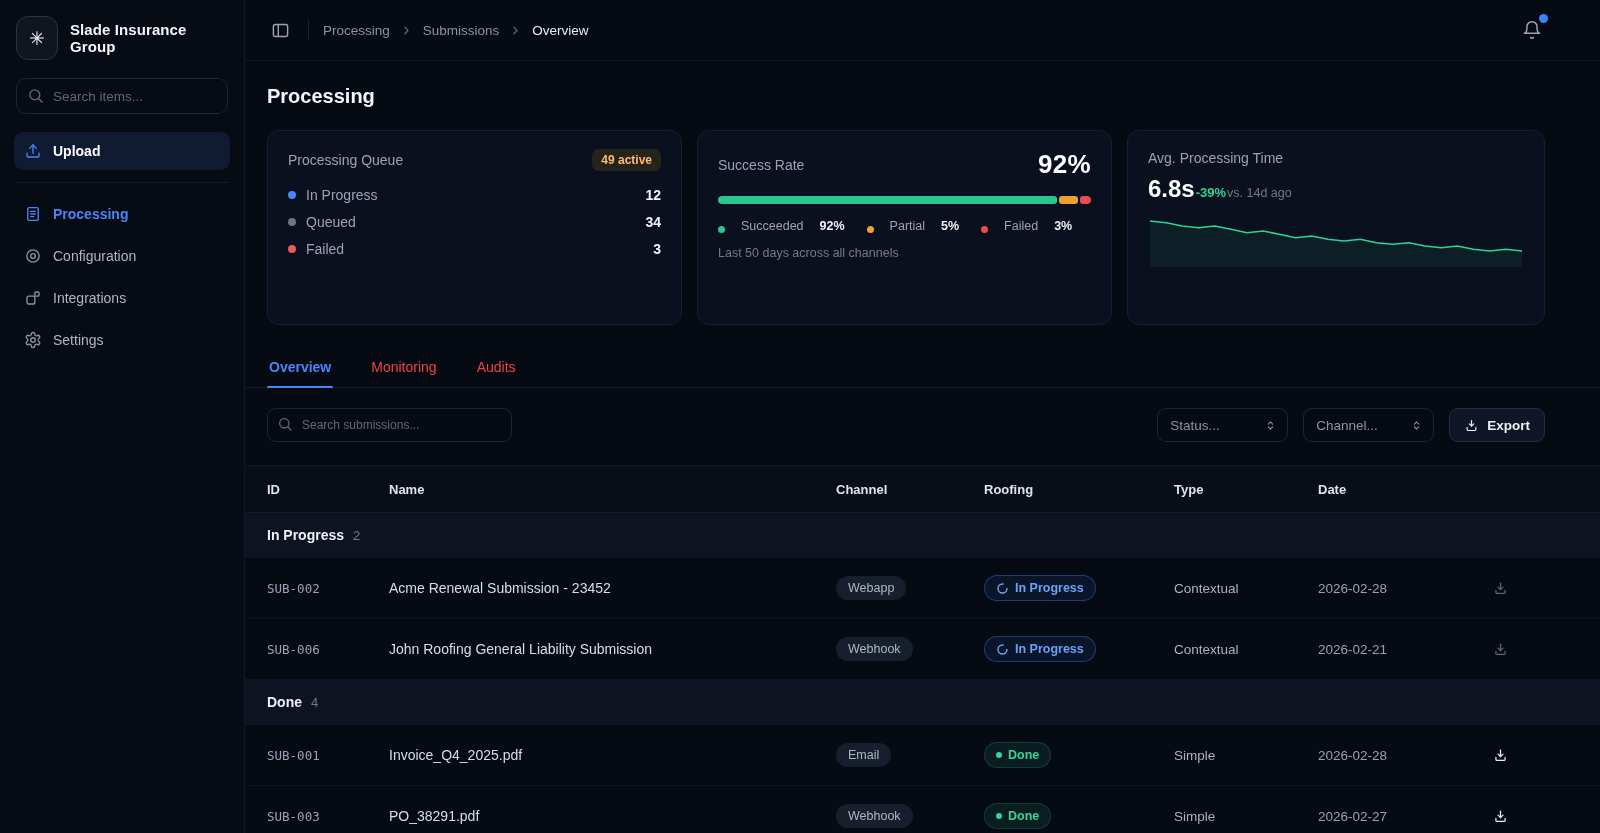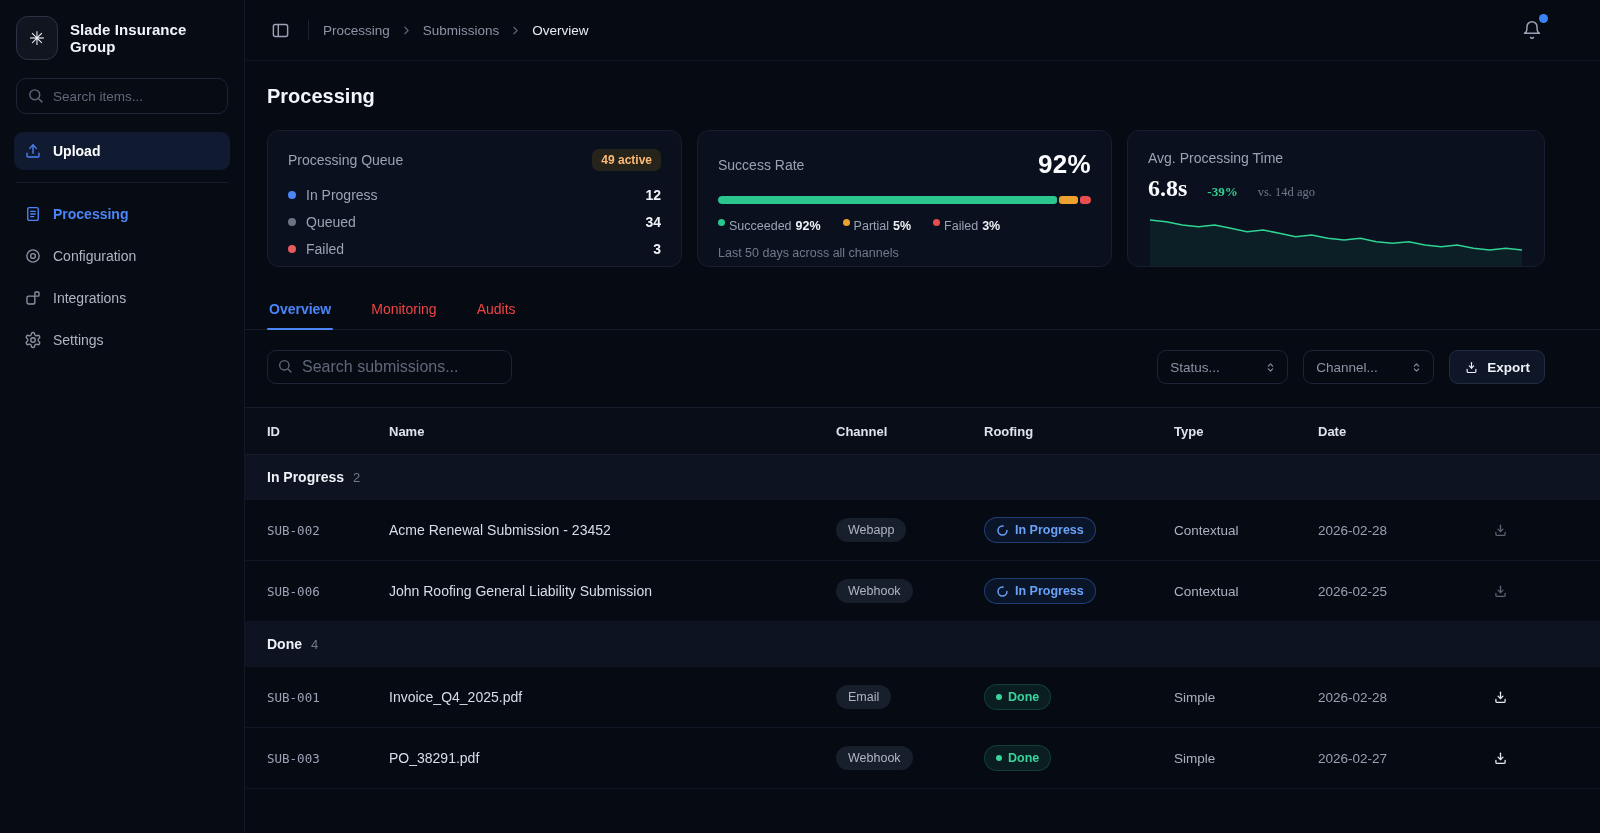--- a/index.html
+++ b/index.html
@@ -77,66 +77,66 @@
   .bell-dot { position:absolute; top:-2px; right:-2px; width:9px; height:9px; border-radius:50%; }
 
   .content { flex:1; overflow:hidden; }
   .pad { padding-left:22px; padding-right:55px; }
   .page-title { font-size:20px; font-weight:700; color:#f2f5f9; padding-top:24px; }
 
   
   .cards { display:grid; grid-template-columns:1fr 1fr 1fr; gap:15px; margin-top:22px; }
   .card {
     background:#0a101d; border:1px solid #161e2f; border-radius:12px;
-    padding:18px 20px; height:137px;
+    padding:18px 20px; height:195px;
   }
   .card-head { display:flex; align-items:center; justify-content:space-between; }
   .card-title { font-size:14px; color:#9aa3b5; }
   .badge-active {
     font-size:12px; font-weight:700; color:#fdba74; background:rgba(234,179,8,0.13);
     padding:4px 9px; border-radius:7px;
   }
   .q-rows { margin-top:16px; display:flex; flex-direction:column; gap:11px; }
   .q-row { display:flex; align-items:center; gap:10px; font-size:14px; }
   .q-dot { width:8px; height:8px; border-radius:50%; }
   .q-label { color:#9aa3b5; flex:1; }
   .q-val { color:#f0f3f8; font-weight:700; }
 
   .sr-value { font-size:26px; font-weight:700; color:#fafbfd; letter-spacing:.3px; }
   .sr-bar { display:flex; gap:2px; height:8px; margin-top:16px; border-radius:4px; overflow:hidden; }
   .sr-bar .seg { height:8px; border-radius:3px; }
   .sr-legend { display:flex; gap:22px; margin-top:15px; align-items:center; }
-  .lg-item { display:flex; align-items:flex-start; gap:4px; font-size:12.5px; }
+  .lg-item { display:flex; align-items:flex-end; gap:16px; font-size:12.5px; }
   .lg-dot { width:7px; height:7px; border-radius:50%; }
   .lg-label { color:#9aa3b5; }
   .lg-val { color:#eef1f6; font-weight:700; }
   .sr-note { margin-top:13px; font-size:12.5px; color:#707a8c; }
 
-  .apt-line { display:flex; align-items:baseline; gap:20px; margin-top:8px;font-family:Liberation Serif, serif; }
+  .apt-line { display:flex; align-items:baseline; gap:1px; margin-top:8px; }
   .apt-value { font-size:24px; font-weight:700; color:#fafbfd; }
   .apt-delta { font-size:13px; font-weight:700; }
   .apt-note { font-size:12.5px; color:#707a8c; }
   .spark { margin-top:12px; }
 
   
   .tabs-outer { border-bottom:1px solid #141b2a; margin-top:26px; }
   .tabs { display:flex; gap:36px; }
   .tab {
     background:none; border:none; font-family:"Liberation Sans", sans-serif;
     font-size:14px; color:#ef4444; padding:8px 2px 12px 2px; cursor:pointer; position:relative;
   }
   .tab.active { color:#4a86f8; font-weight:600; }
   .tab.active::after { content:""; position:absolute; left:0; right:0; bottom:-1px; height:2px; background:#4a86f8; border-radius:1px; }
 
   
   .filterbar { display:flex; align-items:center; margin-top:20px; }
   .tbl-search { position:relative; width:245px; }
   .tbl-search input {
     width:100%; height:34px; background:transparent; border:1px solid #1c2536;
-    border-radius:9px; color:#c7cedb; font-size:16px; padding:0 12px 0 34px;
+    border-radius:9px; color:#c7cedb; font-size:12px; padding:0 12px 0 34px;
     font-family:"Liberation Sans", sans-serif; outline:none;
   }
   .tbl-search input::placeholder { color:#5f6879; }
   .tbl-search .s-ico { position:absolute; left:10px; top:8px; color:#5f6879; }
   .filter-right { margin-left:auto; display:flex; gap:15px; }
   .select-btn {
     height:34px; width:131px; border:1px solid #1c2536; border-radius:9px; background:transparent;
     color:#8b94a5; font-size:13.5px; display:flex; align-items:center; justify-content:space-between;
     padding:0 10px 0 12px; cursor:pointer; font-family:"Liberation Sans", sans-serif;
   }
@@ -455,21 +455,21 @@
             <span><span class="chip">Webhook</span></span>
             <span><span class="badge progress">
                 <span class="spin">
                   <svg width="13" height="13" viewBox="0 0 16 16" fill="none" stroke="currentColor" stroke-width="1.8" stroke-linecap="round">
                     <circle cx="8" cy="8" r="5.5" stroke-dasharray="26 9"></circle>
                   </svg>
                 </span>
                 <span>In Progress</span>
               </span></span>
             <span class="cell-type">Contextual</span>
-            <span class="cell-date">2026-02-25</span>
+            <span class="cell-date">2026-02-21</span>
             <span><button class="dl-btn dim"><svg width="17" height="17" viewBox="0 0 24 24" fill="none" stroke="currentColor" stroke-width="1.8" stroke-linecap="round" stroke-linejoin="round">
                   <path d="M12 4.5v9"></path>
                   <path d="m8.5 10 3.5 3.5 3.5-3.5"></path>
                   <path d="M5.5 14.5v2.7c0 1 .8 1.8 1.8 1.8h9.4c1 0 1.8-.8 1.8-1.8v-2.7"></path>
                 </svg></button></span>
           </div>
           <div class="t-group">
             <span class="g-label">Done</span>
             <span class="g-count">4</span>
           </div>

